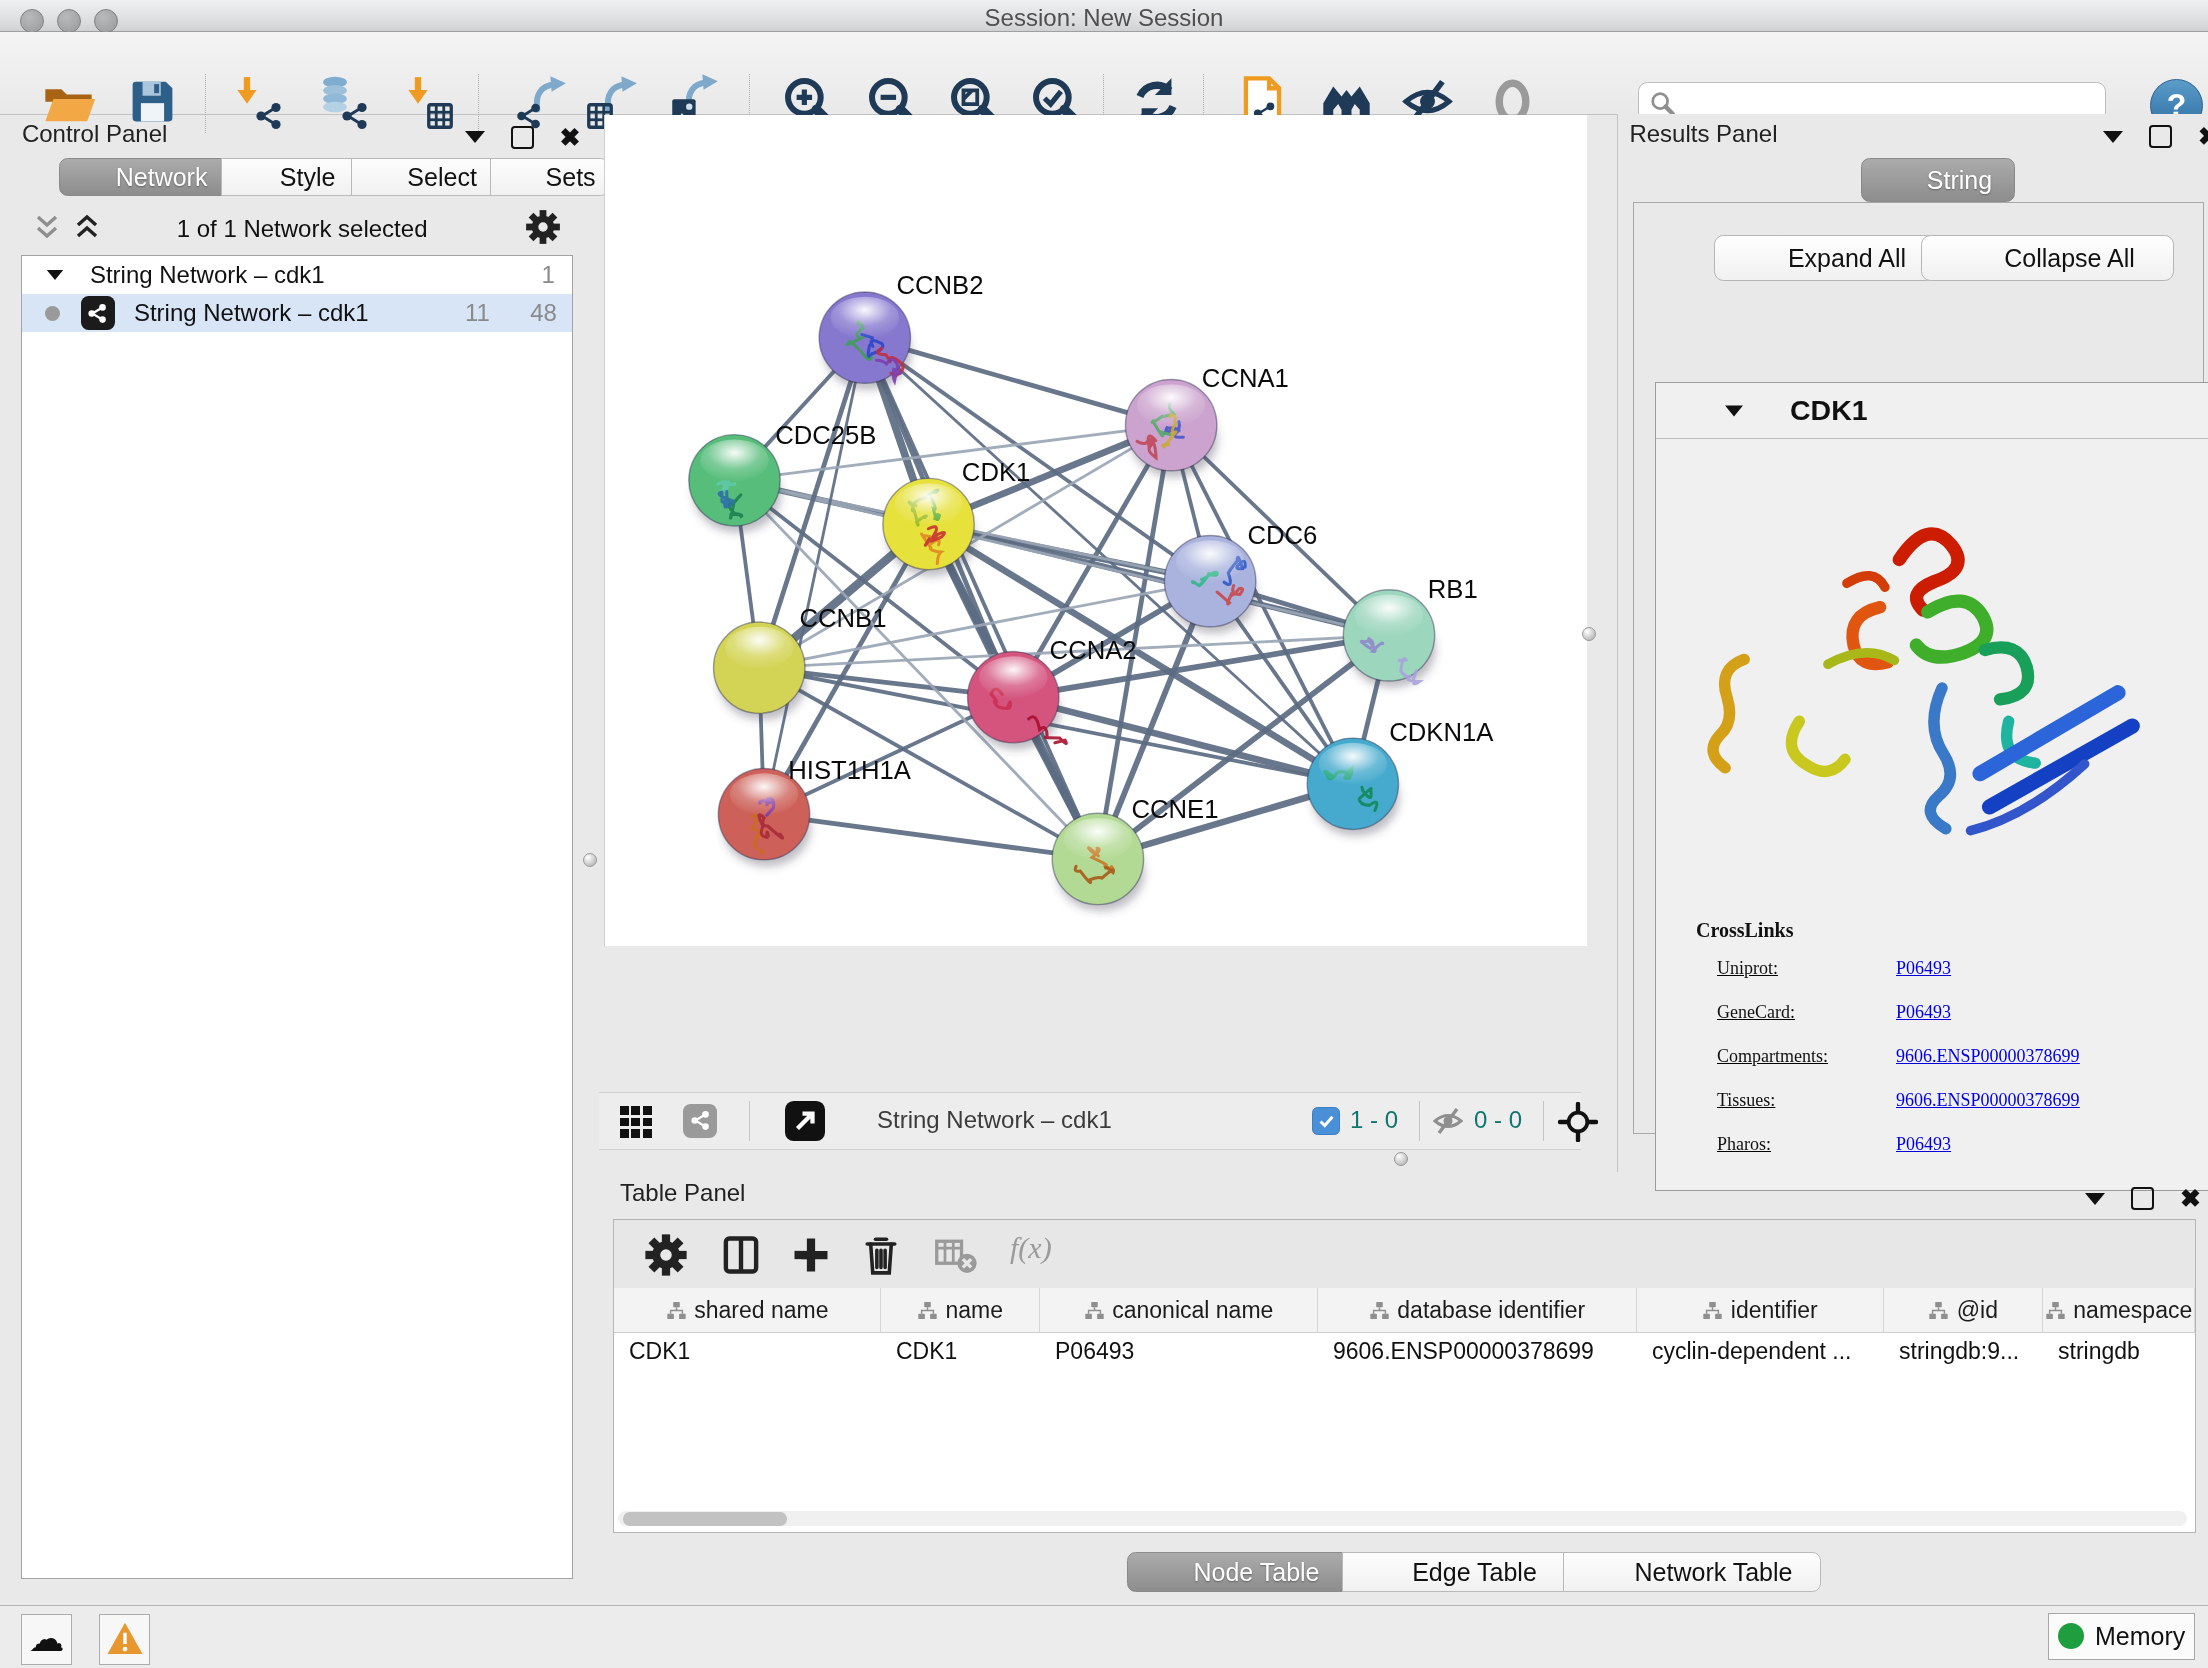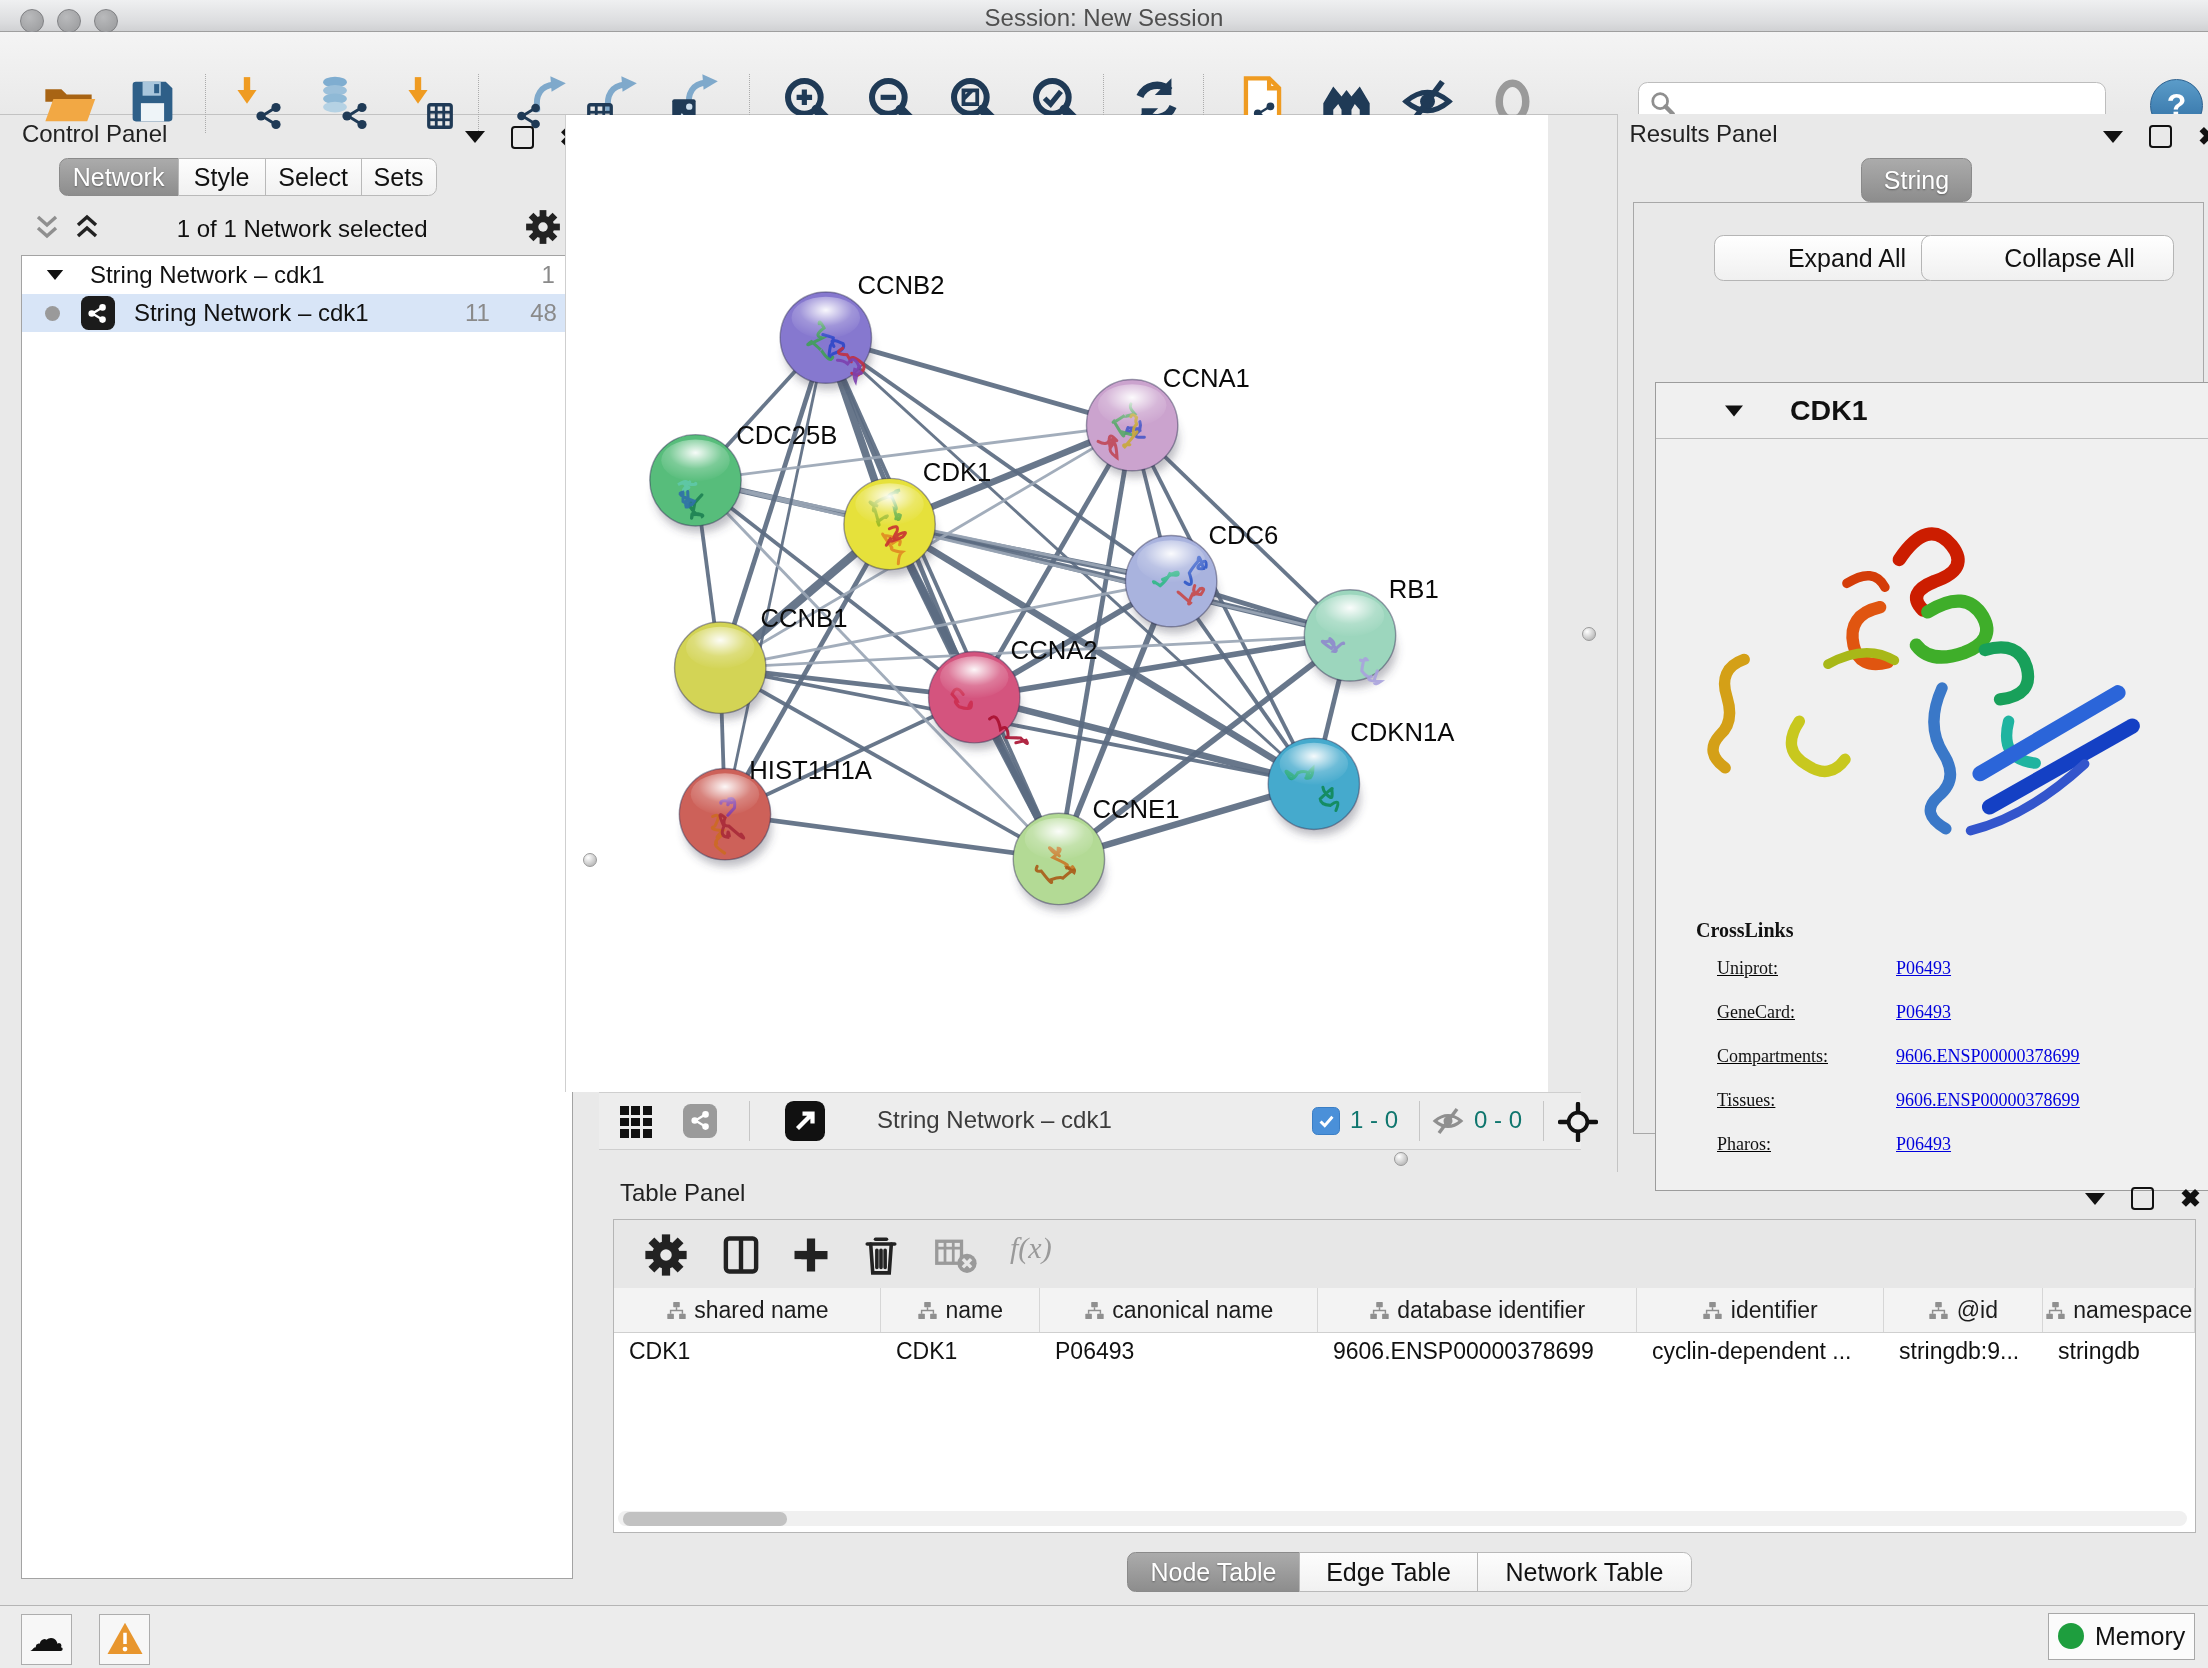--- a/index.html
+++ b/index.html
@@ -25,36 +25,36 @@
     background:linear-gradient(#5b9cc9,#2f6ea3);border:1px solid #2a608f;color:#fff;font-size:32px;font-weight:bold;
     display:flex;align-items:center;justify-content:center;cursor:pointer;}
   
   .ptitle{font-size:24px;color:#222;}
   .phicons{position:absolute;display:flex;align-items:center;gap:26px;}
   .tri-d{width:0;height:0;border-left:10.5px solid transparent;border-right:10.5px solid transparent;border-top:12.4px solid #111;}
   .floatbox{width:19px;height:19px;border:2.9px solid #111;border-radius:3.8px;}
   .xicon{font-size:25px;font-weight:bold;color:#111;line-height:19px;}
   .seg{position:absolute;display:flex;}
   .seg .tab{border:1px solid #b9b9b9;background:linear-gradient(#fdfdfd,#f1f1f1);color:#111;
-    font-size:25px;display:flex;align-items:center;justify-content:center;margin-left:-1px;cursor:pointer;}
+    font-size:25px;display:flex;align-items:center;justify-content:center;margin-left:-1px;cursor:pointer;padding-left:43px;}
   .seg .tab:first-child{border-radius:8.6px 0 0 8.6px;margin-left:0;}
   .seg .tab:last-child{border-radius:0 8.6px 8.6px 0;}
   .seg .tab.sel{background:linear-gradient(#ababab,#8d8d8d);color:#fff;border-color:#8a8a8a;text-shadow:0 1px 1.9px rgba(0,0,0,.35);}
   .dot{position:absolute;width:12.4px;height:12.4px;border-radius:50%;border:1px solid #9a9a9a;
     background:radial-gradient(circle at 35% 30%,#fff,#bcbcbc 75%);}
   
   .cpanel{position:absolute;left:7.6px;top:118px;width:582px;height:1484px;}
   .treebox{position:absolute;left:13.3px;top:137px;width:550px;height:1322px;background:#fff;border:1px solid #a3a3a3;}
   .trow{position:relative;height:38px;display:flex;align-items:center;font-size:24px;color:#111;}
   .trow.sel{background:#d8e5f7;}
   .tcount{color:#8a8a8a;}
   .sharebadge{width:34px;height:34px;border-radius:7.6px;background:#1b1b1b;display:flex;align-items:center;justify-content:center;}
   .graydot{width:15px;height:15px;border-radius:50%;background:#9a9a9a;}
   
-  .canvas{position:absolute;left:565px;top:115px;width:982px;height:977px;background:#fff;border-left:1px solid #cfcfcf;}
+  .canvas{position:absolute;left:604px;top:115px;width:982px;height:831px;background:#fff;border-left:1px solid #cfcfcf;}
   .canvasbar{position:absolute;left:599px;top:1092px;width:982px;height:56px;background:#ededed;
     border-top:1px solid #cfcfcf;border-bottom:1px solid #cfcfcf;}
   .cbtext{position:absolute;font-size:24px;color:#3c3c3c;top:13.3px;}
   .cbgray{color:#0f766e;}
   .gridic{position:absolute;display:grid;grid-template-columns:repeat(3,8.6px);grid-template-rows:repeat(3,8.6px);gap:2.9px;}
   .gridic span{background:#111;}
   .checkbox{position:absolute;width:26px;height:26px;border-radius:5.7px;background:#4a90d9;border:1px solid #3a7ec5;
     display:flex;align-items:center;justify-content:center;}
   .extlink{position:absolute;width:40px;height:40px;border-radius:8.6px;background:#111;}
   .graybadge{width:34px;height:34px;border-radius:7.6px;background:#9a9a9a;display:flex;align-items:center;justify-content:center;}

